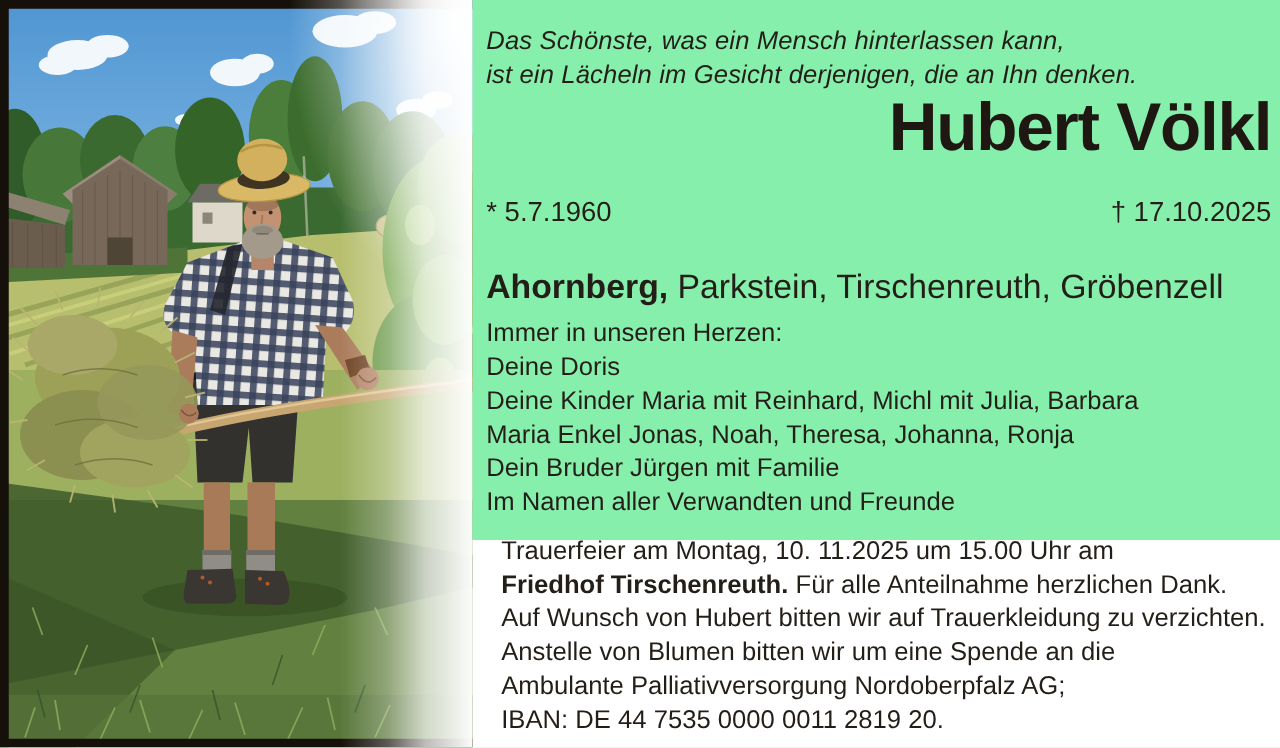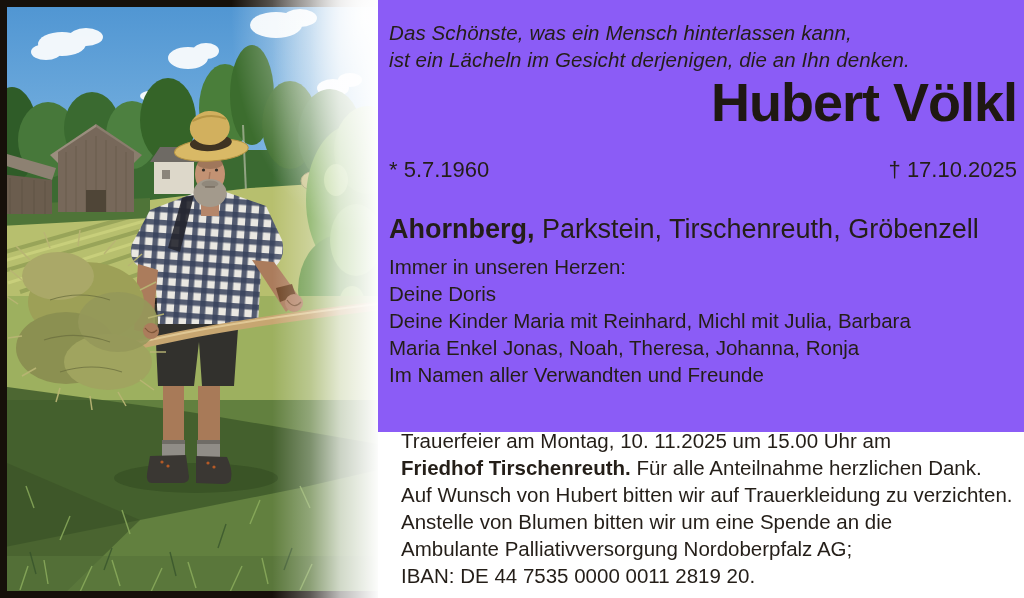--- a/index.html
+++ b/index.html
@@ -3,21 +3,21 @@
 <meta charset="utf-8">
 <style>
   html, body {
     margin: 0; padding: 0;
     width: 1024px; height: 598px;
     background: #ffffff;
     overflow: hidden;
     font-family: "Liberation Sans", sans-serif;
     color: #241e18;
   }
-  .card { position: relative; width: 1024px; height: 432px; background: #8b5cf6; text-decoration: underline; }
+  .card { position: relative; width: 1024px; height: 432px; background: #86efac; text-decoration: underline; }
 
   
   .photo-wrap {
     position: absolute; left: 0; top: 0;
     width: 378px; height: 598px;
   }
   .photo-wrap svg { display: block; }
 
   
   .content {
@@ -333,20 +333,21 @@
 
     <div class="places">
       <span class="b">Ahornberg,</span><span> Parkstein, Tirschenreuth, Gröbenzell</span>
     </div>
 
     <div class="family">
       <div class="line">Immer in unseren Herzen:</div>
       <div class="line">Deine Doris</div>
       <div class="line">Deine Kinder Maria mit Reinhard, Michl mit Julia, Barbara</div>
       <div class="line">Maria Enkel Jonas, Noah, Theresa, Johanna, Ronja</div>
+      <div class="line">Dein Bruder Jürgen mit Familie</div>
       <div class="line">Im Namen aller Verwandten und Freunde</div>
     </div>
 
     <div class="funeral">
       <div class="line">Trauerfeier am Montag, 10. 11.2025 um 15.00 Uhr am</div>
       <div class="line">
         <span class="b">Friedhof Tirschenreuth.</span><span> Für alle Anteilnahme herzlichen Dank.</span>
       </div>
       <div class="line">Auf Wunsch von Hubert bitten wir auf Trauerkleidung zu verzichten.</div>
       <div class="line">Anstelle von Blumen bitten wir um eine Spende an die</div>

